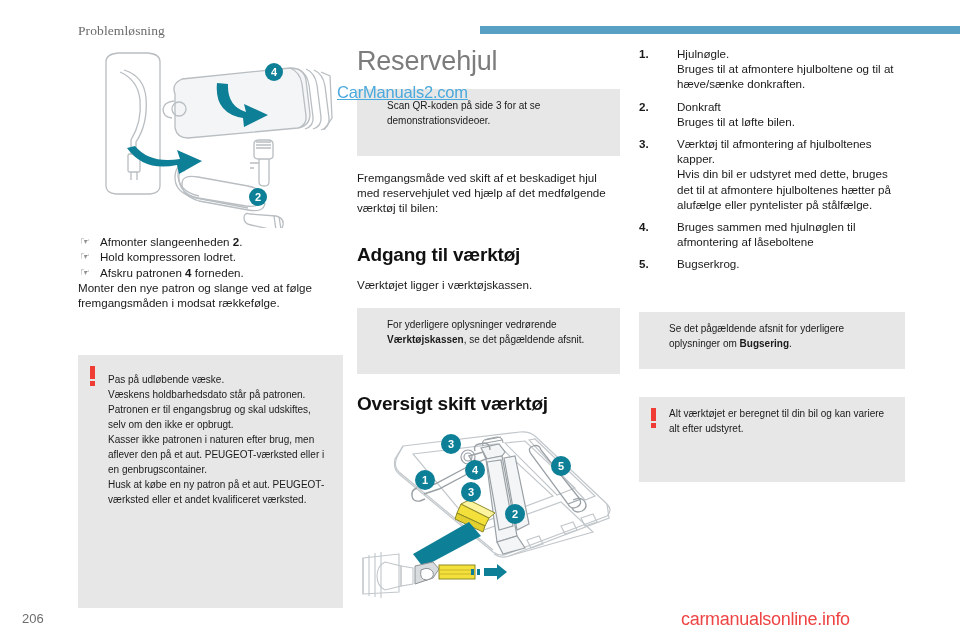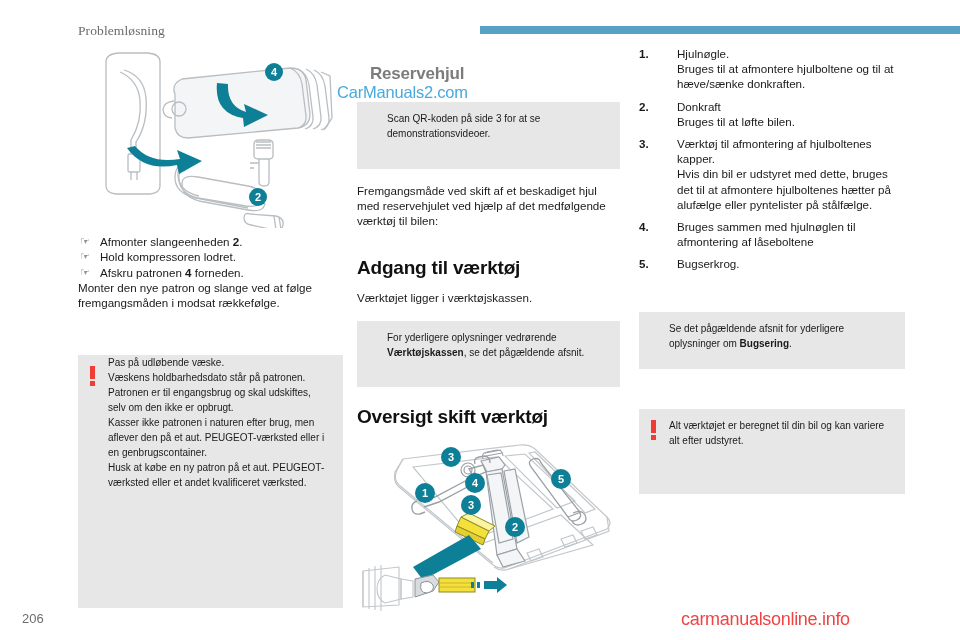--- a/index.html
+++ b/index.html
@@ -51,24 +51,24 @@
     color: #1a1a1a;
   }
   .section-title {
     font-size: 19px;
     font-weight: bold;
     color: #111;
     margin: 0 0 11px 0;
     letter-spacing: -0.2px;
   }
   .page-title {
-    font-size: 17px;
-    font-weight: bold;
+    font-size: 27px;
+    font-weight: normal;
     color: #7c7c7c;
-    margin: 13px;
+    margin: 0;
     letter-spacing: -0.2px;
     line-height: 30px;
   }
 
   
   ul.hand-list {
     list-style: none;
     margin: 0;
     padding: 0;
   }
@@ -149,20 +149,21 @@
   
   #watermark-top {
     position: absolute;
     left: 337px;
     top: 83px;
     font-size: 16.5px;
     color: #4aa9dd;
     font-family: "Liberation Sans", sans-serif;
     letter-spacing: -0.2px;
     z-index: 5;
+    text-decoration: underline;
   }
   #watermark-bottom {
     position: absolute;
     left: 681px;
     top: 609px;
     font-size: 18px;
     color: #ef4444;
     font-family: "Liberation Sans", sans-serif;
     letter-spacing: -0.3px;
   }
@@ -246,21 +247,21 @@
       <span>Hold kompressoren lodret.</span>
     </li>
     <li>
       <span class="hand-icon">☞</span>
       <span>Afskru patronen </span><b>4</b><span> forneden.</span>
     </li>
   </ul>
 
   <div class="body-text" style="margin-top:0px;">Monter den nye patron og slange ved at følge fremgangsmåden i modsat rækkefølge.</div>
 
-  <div class="note warn" style="margin-top:44px; height:253px; padding-top:0;">
+  <div class="note warn" style="margin-top:44px; height:253px; padding-top:17px;">
     <span class="note-icon">
       <span class="dot"></span>
         <span class="bar"></span>
     </span>
     <div>Pas på udløbende væske.</div>
     <div>Væskens holdbarhedsdato står på patronen.</div>
     <div>Patronen er til engangsbrug og skal udskiftes, selv om den ikke er opbrugt.</div>
     <div>Kasser ikke patronen i naturen efter brug, men aflever den på et aut. PEUGEOT-værksted eller i en genbrugscontainer.</div>
     <div>Husk at købe en ny patron på et aut. PEUGEOT-værksted eller et andet kvalificeret værksted.</div>
   </div>
@@ -413,21 +414,21 @@
     </div>
   </div>
 
   <div class="note" style="margin-top:40px; height:57px;">
     <span class="note-icon">
       <span class="dot"></span><span class="bar"></span>
     </span>
     <div><span>Se det pågældende afsnit for yderligere oplysninger om </span><b>Bugsering</b><span>.</span></div>
   </div>
 
-  <div class="note warn" style="margin-top:40px; height:85px;">
+  <div class="note warn" style="margin-top:28px; height:85px;">
     <span class="note-icon">
       <span class="dot"></span>
         <span class="bar"></span>
     </span>
     <div>Alt værktøjet er beregnet til din bil og kan variere alt efter udstyret.</div>
   </div>
 </div>
 
 <div id="watermark-top">CarManuals2.com</div>
 <div id="page-number">206</div>

